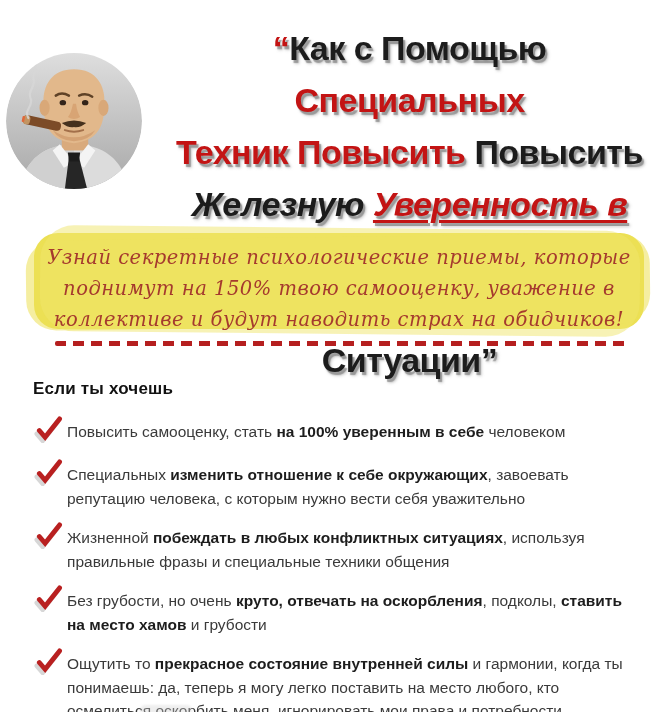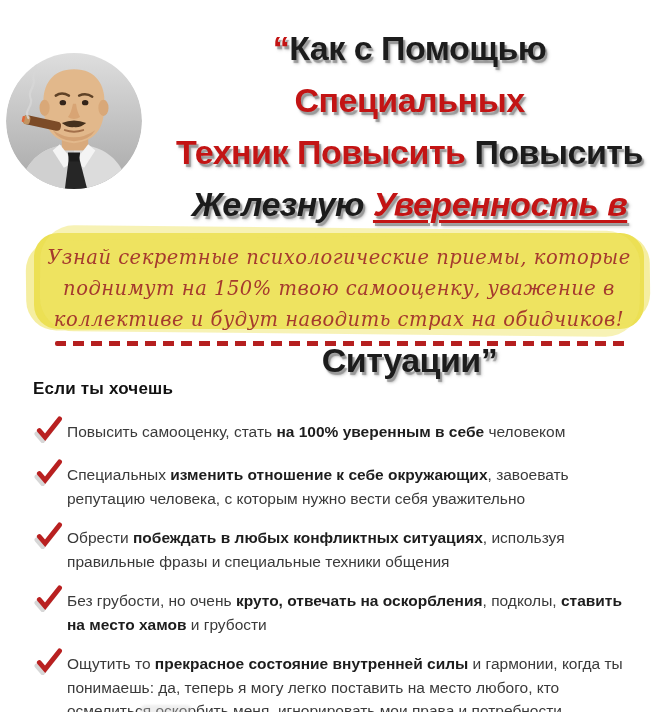--- a/index.html
+++ b/index.html
@@ -174,21 +174,21 @@
     <span class="check-text"><span>Специальных </span><span class="b">изменить отношение к себе окружающих</span><span>, завоевать  репутацию человека,  с которым нужно вести себя уважительно</span></span>
   </div>
 
   <div class="check-item">
     <span class="check-icon">
       <svg viewBox="0 0 30 28" width="30" height="27" aria-hidden="true">
         <path d="M6 16 L12 23 L27 4" stroke="#9a9a9a" stroke-width="5" fill="none" opacity="0.4" stroke-linecap="round" transform="translate(-2.5,2.5)"></path>
         <path d="M6 15 L12 22 L27 3" stroke="#b92020" stroke-width="5" fill="none" stroke-linecap="round"></path>
       </svg>
     </span>
-    <span class="check-text"><span>Обрести </span><span class="b">побеждать в любых конфликтных ситуациях</span><span>, используя правильные фразы и специальные  техники общения</span></span>
+    <span class="check-text"><span>Жизненной </span><span class="b">побеждать в любых конфликтных ситуациях</span><span>, используя правильные фразы и специальные  техники общения</span></span>
   </div>
 
   <div class="check-item">
     <span class="check-icon">
       <svg viewBox="0 0 30 28" width="30" height="27" aria-hidden="true">
         <path d="M6 16 L12 23 L27 4" stroke="#9a9a9a" stroke-width="5" fill="none" opacity="0.4" stroke-linecap="round" transform="translate(-2.5,2.5)"></path>
         <path d="M6 15 L12 22 L27 3" stroke="#b92020" stroke-width="5" fill="none" stroke-linecap="round"></path>
       </svg>
     </span>
     <span class="check-text"><span>Без грубости, но очень </span><span class="b">круто, отвечать на оскорбления</span><span>, подколы, </span><span class="b">ставить на место хамов</span><span> и грубости</span></span>

